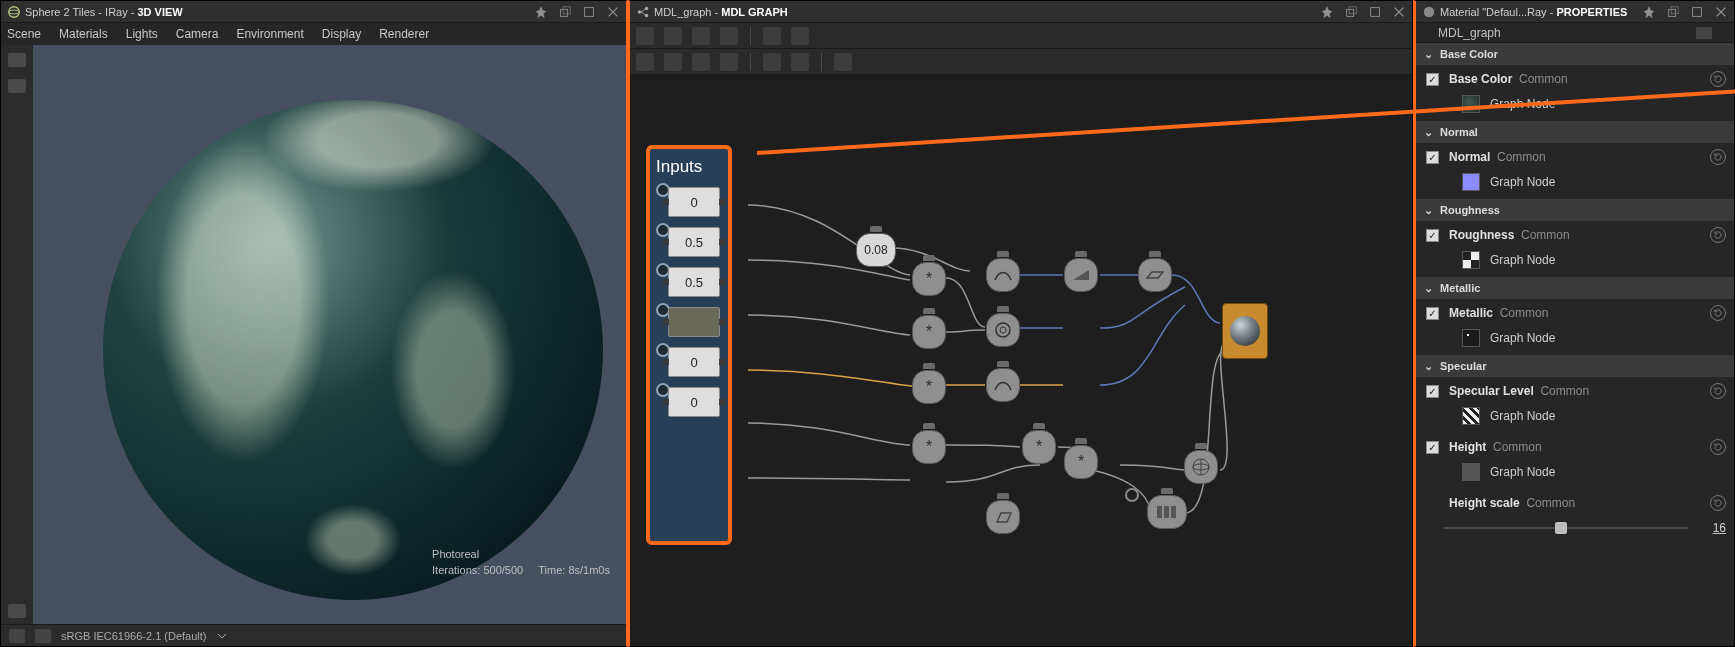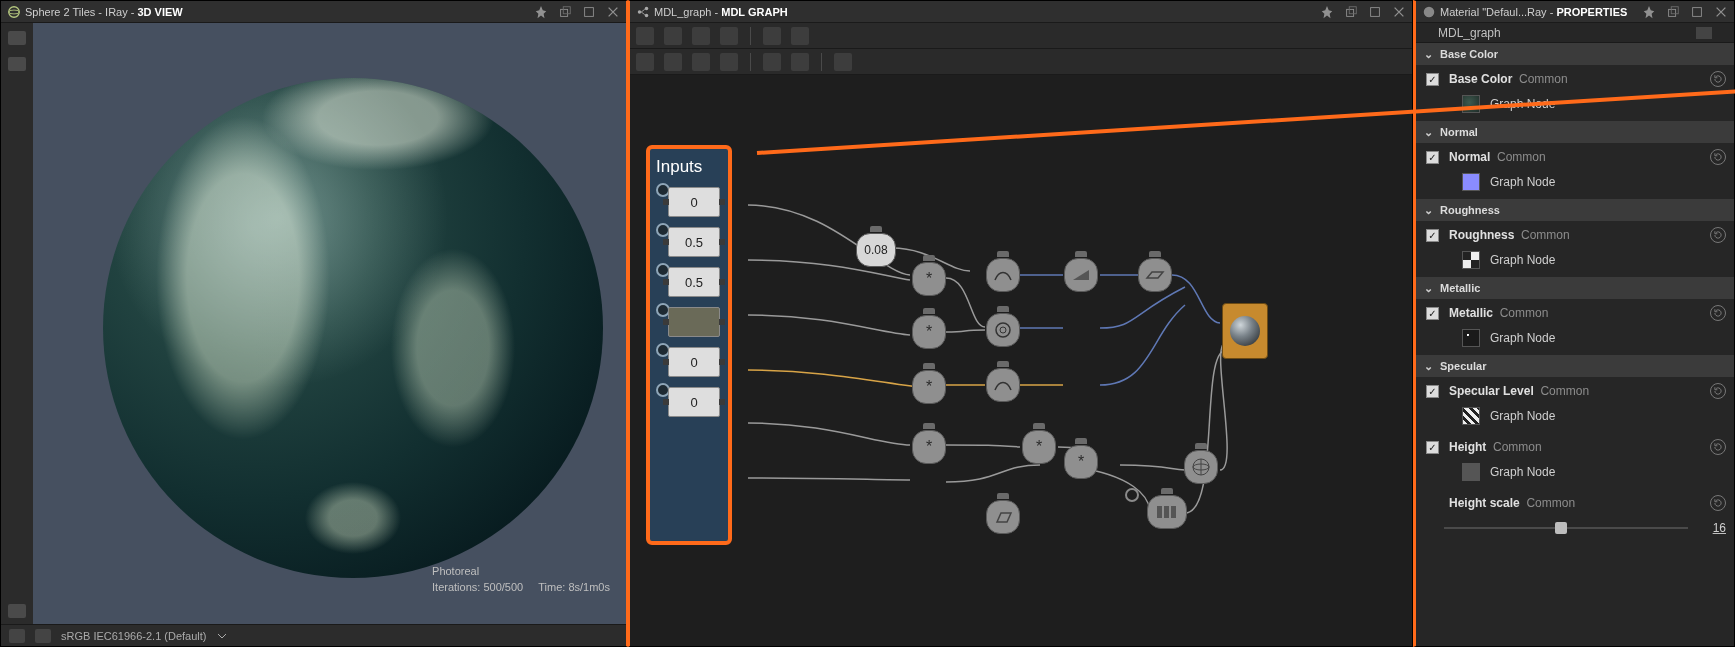--- a/index.html
+++ b/index.html
@@ -29,21 +29,21 @@
 }
 .planet::before, .planet::after { content: ""; position: absolute; border-radius: 50%; }
 .planet::before { inset: 0; background: radial-gradient(circle at 35% 28%, rgba(220,255,240,.35) 0%, rgba(220,255,240,0) 35%); }
 .continents { position: absolute; inset: 0; border-radius: 50%; mix-blend-mode: screen;
  background:
   radial-gradient(ellipse 140px 260px at 28% 40%, rgba(180,190,160,.55) 0%, rgba(180,190,160,.55) 40%, rgba(0,0,0,0) 62%),
   radial-gradient(ellipse 100px 160px at 70% 54%, rgba(180,190,160,.48) 0%, rgba(180,190,160,.48) 36%, rgba(0,0,0,0) 62%),
   radial-gradient(ellipse 80px 60px at 50% 88%, rgba(180,190,160,.5) 0%, rgba(180,190,160,.5) 30%, rgba(0,0,0,0) 60%),
   radial-gradient(ellipse 200px 90px at 55% 8%, rgba(200,205,185,.6) 0%, rgba(200,205,185,.6) 30%, rgba(0,0,0,0) 58%);
 }
-.viewport-stats { position: absolute; right: 16px; bottom: 31px; color: #bfbfbf; text-align: left; font-size: 11px; }
+.viewport-stats { position: absolute; right: 16px; bottom: 48px; color: #bfbfbf; text-align: left; font-size: 11px; }
 .viewport-stats div { margin-top: 4px; }
 
 .statusbar { height: 22px; background: #2c2c2c; display: flex; align-items: center; gap: 10px; padding: 0 8px; color: #aaa; font-size: 11px; border-top: 1px solid #1a1a1a; }
 .statusbar .sb-icon { width: 16px; height: 14px; background: #444; border-radius: 2px; }
 
 .graph-toolbar { height: 26px; background: #2a2a2a; display: flex; align-items: center; gap: 10px; padding: 0 6px; border-bottom: 1px solid #1a1a1a; }
 .graph-toolbar.secondary { height: 26px; }
 .tool-icon { width: 18px; height: 18px; background: #3d3d3d; border-radius: 2px; }
 .tool-sep { width: 1px; height: 18px; background: #4a4a4a; margin: 0 2px; }
 
@@ -133,20 +133,29 @@
               <rect x="6" y="2" width="8" height="8" fill="none" stroke="#888"></rect>
             </svg></span>
         <span class="win-icon"><svg viewBox="0 0 16 16">
               <rect x="3" y="3" width="10" height="10" fill="none" stroke="#bbb"></rect>
             </svg></span>
         <span class="win-icon"><svg viewBox="0 0 16 16">
               <path d="M3 3l10 10M13 3L3 13" stroke="#bbb" stroke-width="1.5"></path>
             </svg></span>
       </span>
     </div>
+    <div class="menu">
+      <span>Scene</span>
+      <span>Materials</span>
+      <span>Lights</span>
+      <span>Camera</span>
+      <span>Environment</span>
+      <span>Display</span>
+      <span>Renderer</span>
+    </div>
     <div class="left-body">
       <div class="left-side">
         <div class="side-icon"></div>
         <div class="side-icon"></div>
         <div style="flex:1"></div>
         <div class="side-icon" style="margin-bottom:6px;"></div>
       </div>
       <div class="viewport">
         <div class="planet">
             <div class="continents"></div>

